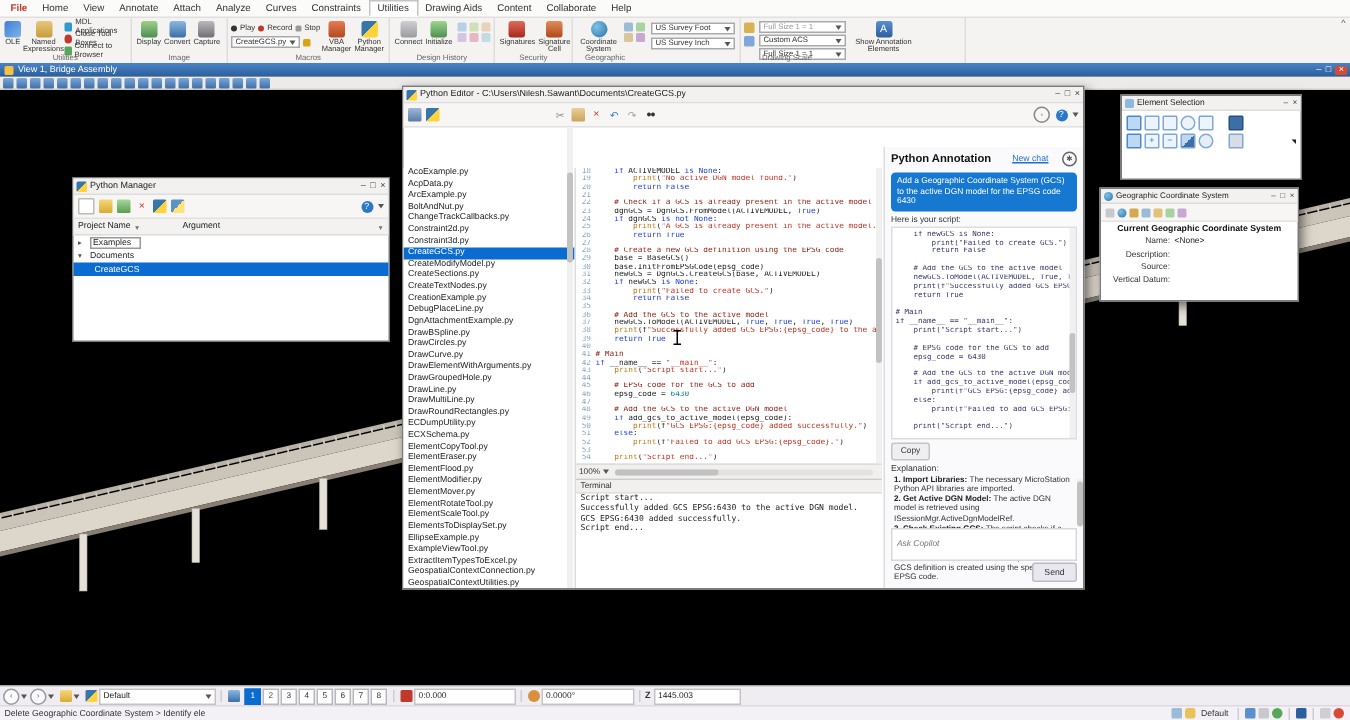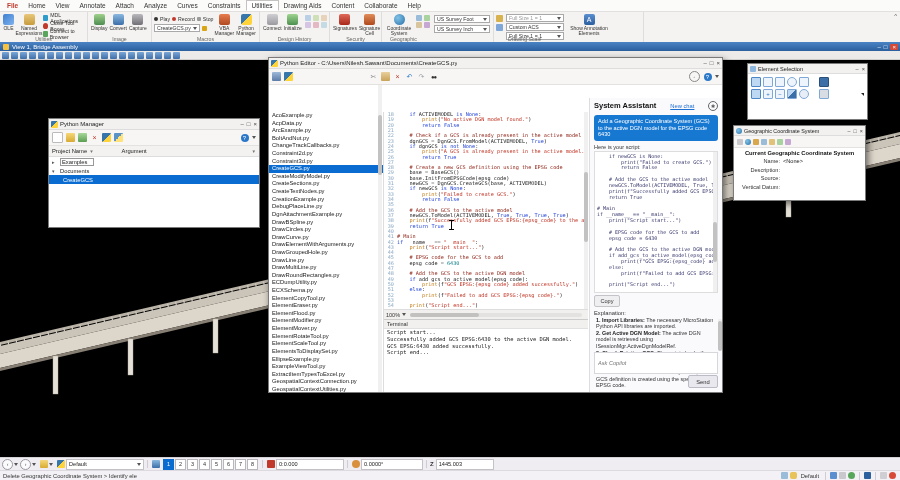--- a/index.html
+++ b/index.html
@@ -505,21 +505,21 @@
         <div id="terminal-lines">
             <div class="term-line">Script start...</div>
             <div class="term-line">Successfully added GCS EPSG:6430 to the active DGN model.</div>
             <div class="term-line">GCS EPSG:6430 added successfully.</div>
             <div class="term-line">Script end...</div>
           </div>
       </div>
 
       <div id="assistant">
         <div id="assistant-header">
-          <span id="assistant-title">System Assistant</span>
+          <span id="assistant-title">Python Annotation</span>
           <span id="new-chat">New chat</span>
           <span style="margin-left:auto;width:8px;height:8px;border:1px solid #666;border-radius:50%;display:flex;align-items:center;justify-content:center;font-size:5px;color:#555">✱</span>
         </div>
         <div id="assistant-bubble">Add a Geographic Coordinate System (GCS) to the active DGN model for the EPSG code 6430</div>
         <div id="script-intro">Here is your script:</div>
         <div id="assistant-code">
           <div class="vscroll">
               <div class="vthumb" style="top:70px;height:40px"></div>
             </div>
         <div class="ac-line">    if newGCS is None:</div>

